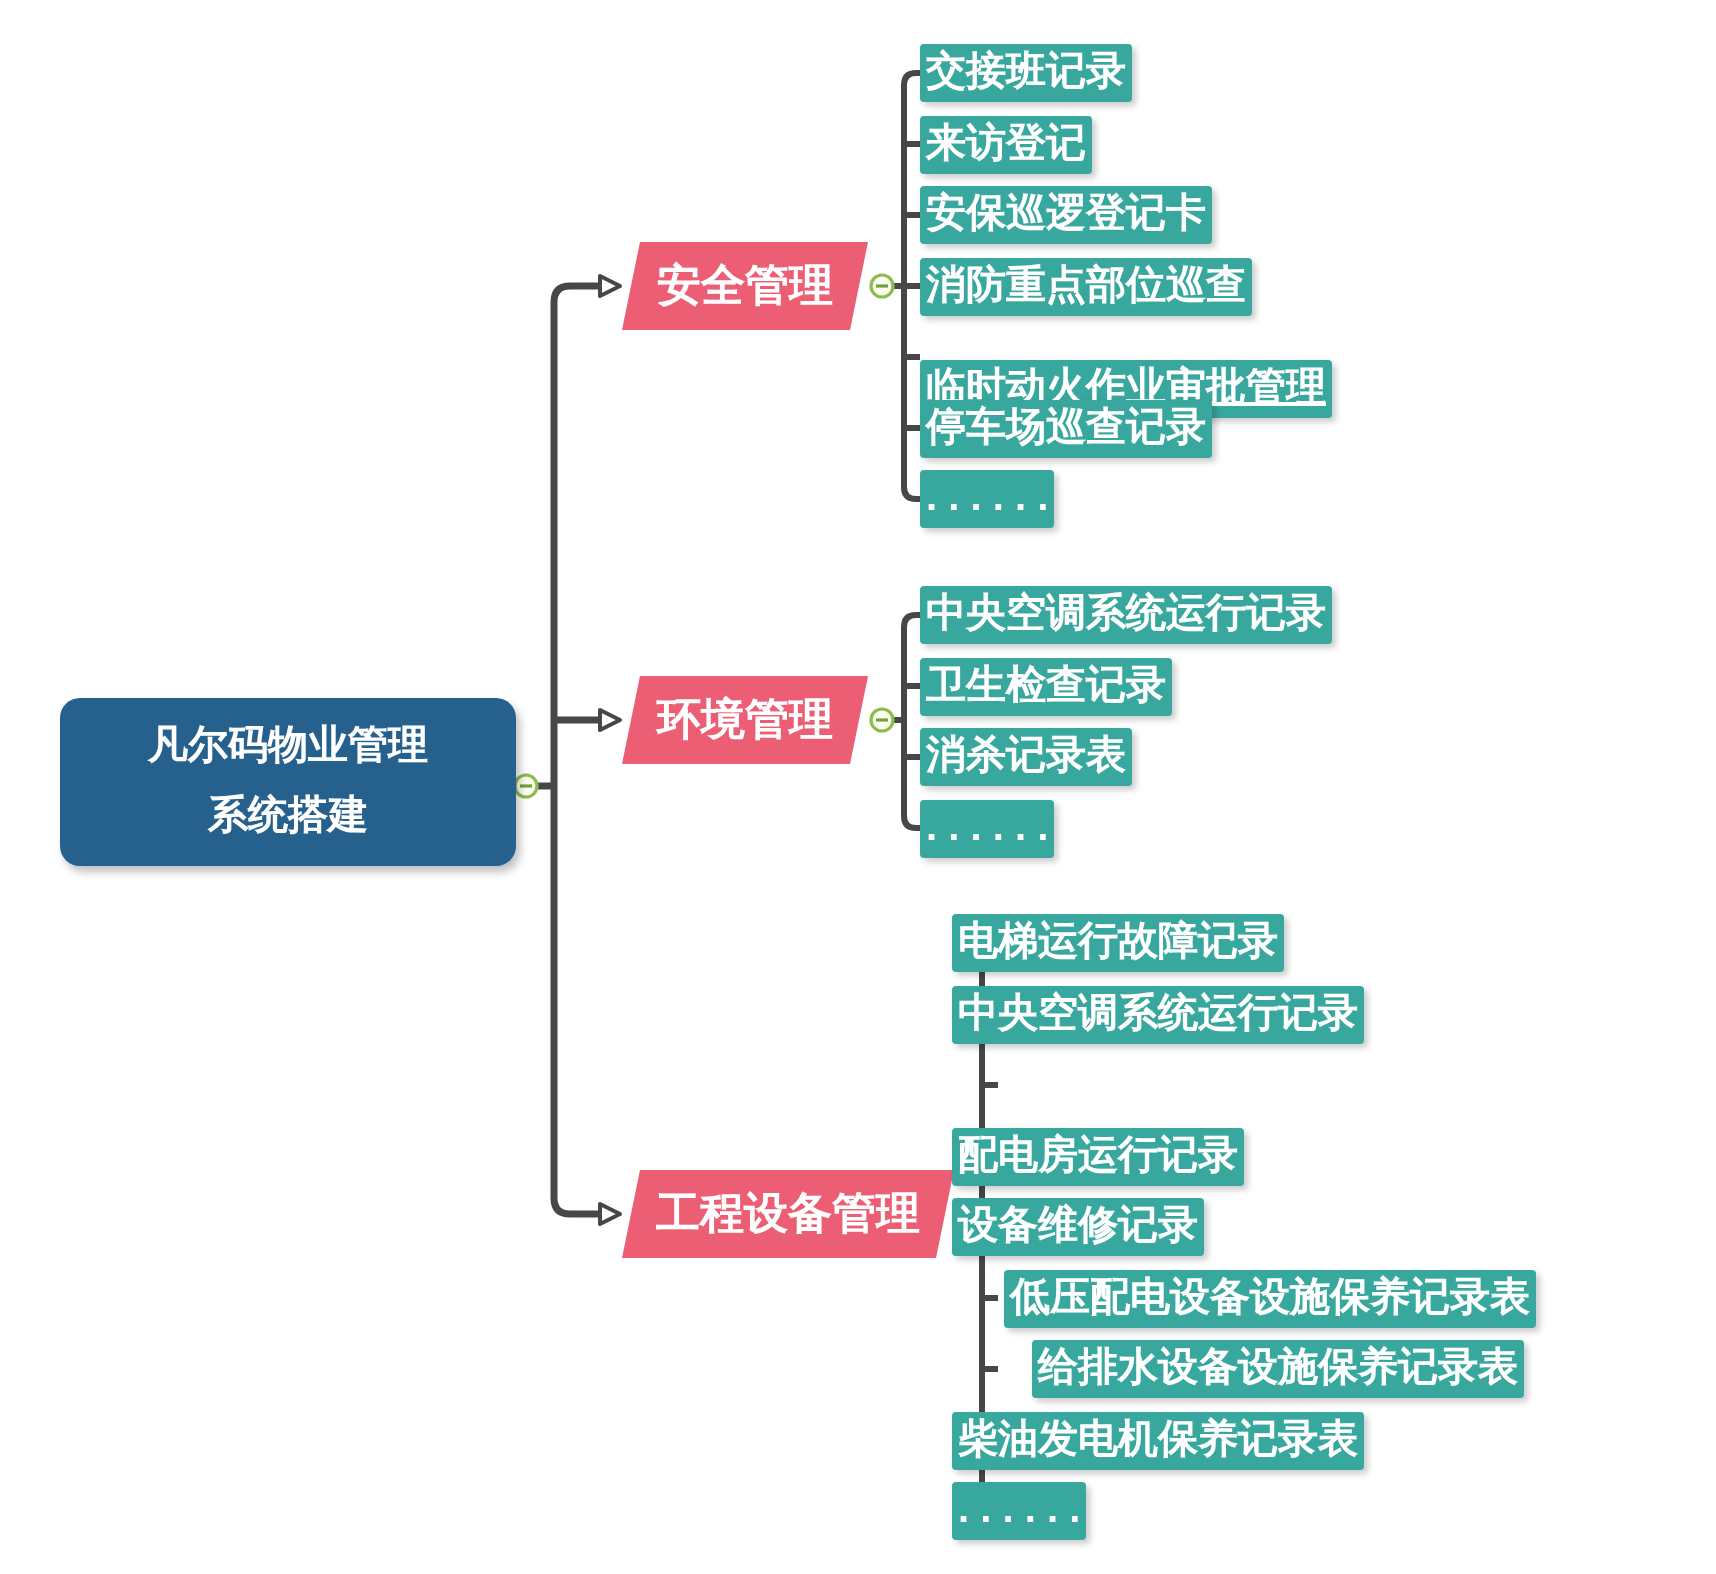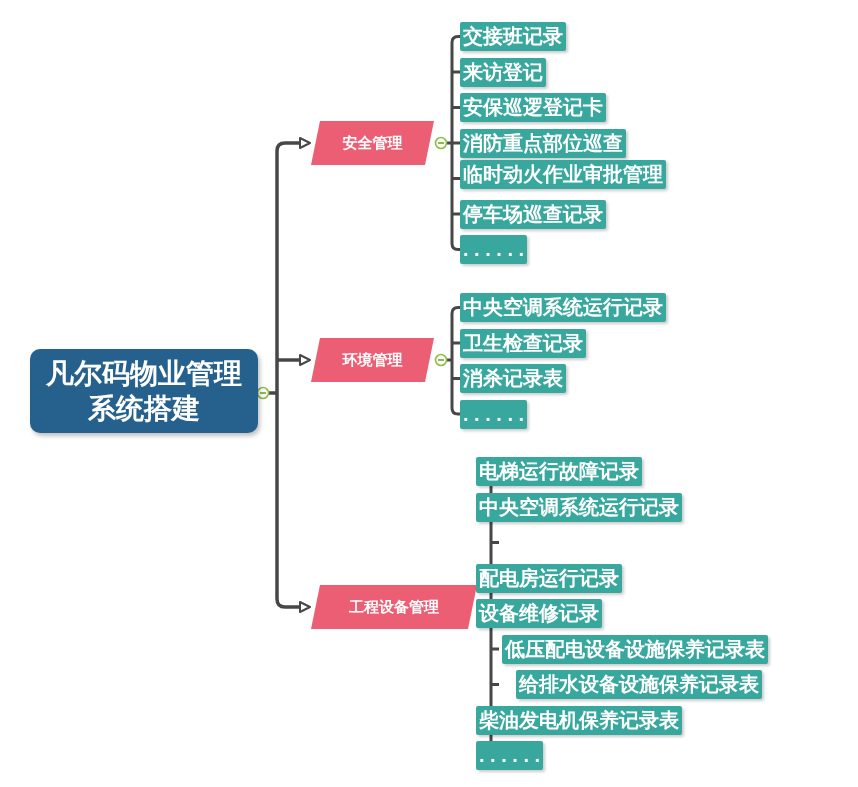--- a/index.html
+++ b/index.html
@@ -6,26 +6,26 @@
   .canvas{
     position:relative;width:858px;height:787px;background:#ffffff;overflow:hidden;
     font-family:"Liberation Sans","DejaVu Sans",sans-serif;
   }
   .connectors{position:absolute;left:0;top:0;}
   .node{position:absolute;color:#fff;font-weight:700;white-space:nowrap;}
   .rootnode{
     left:30px;top:349px;width:228px;height:84px;
     background:#26618e;border-radius:10px;
     display:flex;flex-direction:column;align-items:center;justify-content:center;
-    font-size:28px;line-height:35px;text-align:center;
+    font-size:20px;line-height:35px;text-align:center;
     box-shadow:2px 3px 4px rgba(0,0,0,.25);
   }
   .branch{
     left:311px;height:44px;line-height:44px;text-align:center;
-    background:#ec5e74;font-size:15px;
+    background:#ec5e74;font-size:22px;
     clip-path:polygon(9px 0, 100% 0, calc(100% - 9px) 100%, 0 100%);
     filter:drop-shadow(2px 3px 2px rgba(0,0,0,.22));
   }
   .leaf{
     background:#38a79d;height:29px;line-height:29px;
     padding:0 3px;font-size:20px;border-radius:2px;
     box-shadow:2px 2px 3px rgba(0,0,0,.2);
   }
   .leaf.b12{left:460px;}
   .leaf.b3{left:476px;}
@@ -103,21 +103,21 @@
   </div>
 
   <div class="node branch" style="top:121px;width:123px;">安全管理</div>
   <div class="node branch" style="top:338px;width:123px;">环境管理</div>
   <div class="node branch" style="top:585px;width:166px;">工程设备管理</div>
 
   <div class="node leaf b12" style="top:22px;">交接班记录</div>
   <div class="node leaf b12" style="top:57.5px;">来访登记</div>
   <div class="node leaf b12" style="top:93px;">安保巡逻登记卡</div>
   <div class="node leaf b12" style="top:128.5px;">消防重点部位巡查</div>
-  <div class="node leaf b12" style="top:160px;">临时动火作业审批管理</div>
+  <div class="node leaf b12" style="top:180px;text-decoration:underline;">临时动火作业审批管理</div>
   <div class="node leaf b12" style="top:199.5px;">停车场巡查记录</div>
   <div class="node leaf b12" style="top:235px;">. . . . . .</div>
 
   <div class="node leaf b12" style="top:293px;">中央空调系统运行记录</div>
   <div class="node leaf b12" style="top:328.5px;">卫生检查记录</div>
   <div class="node leaf b12" style="top:364px;">消杀记录表</div>
   <div class="node leaf b12" style="top:399.5px;">. . . . . .</div>
 
   <div class="node leaf b3" style="top:457px;">电梯运行故障记录</div>
   <div class="node leaf b3" style="top:492.5px;">中央空调系统运行记录</div>

